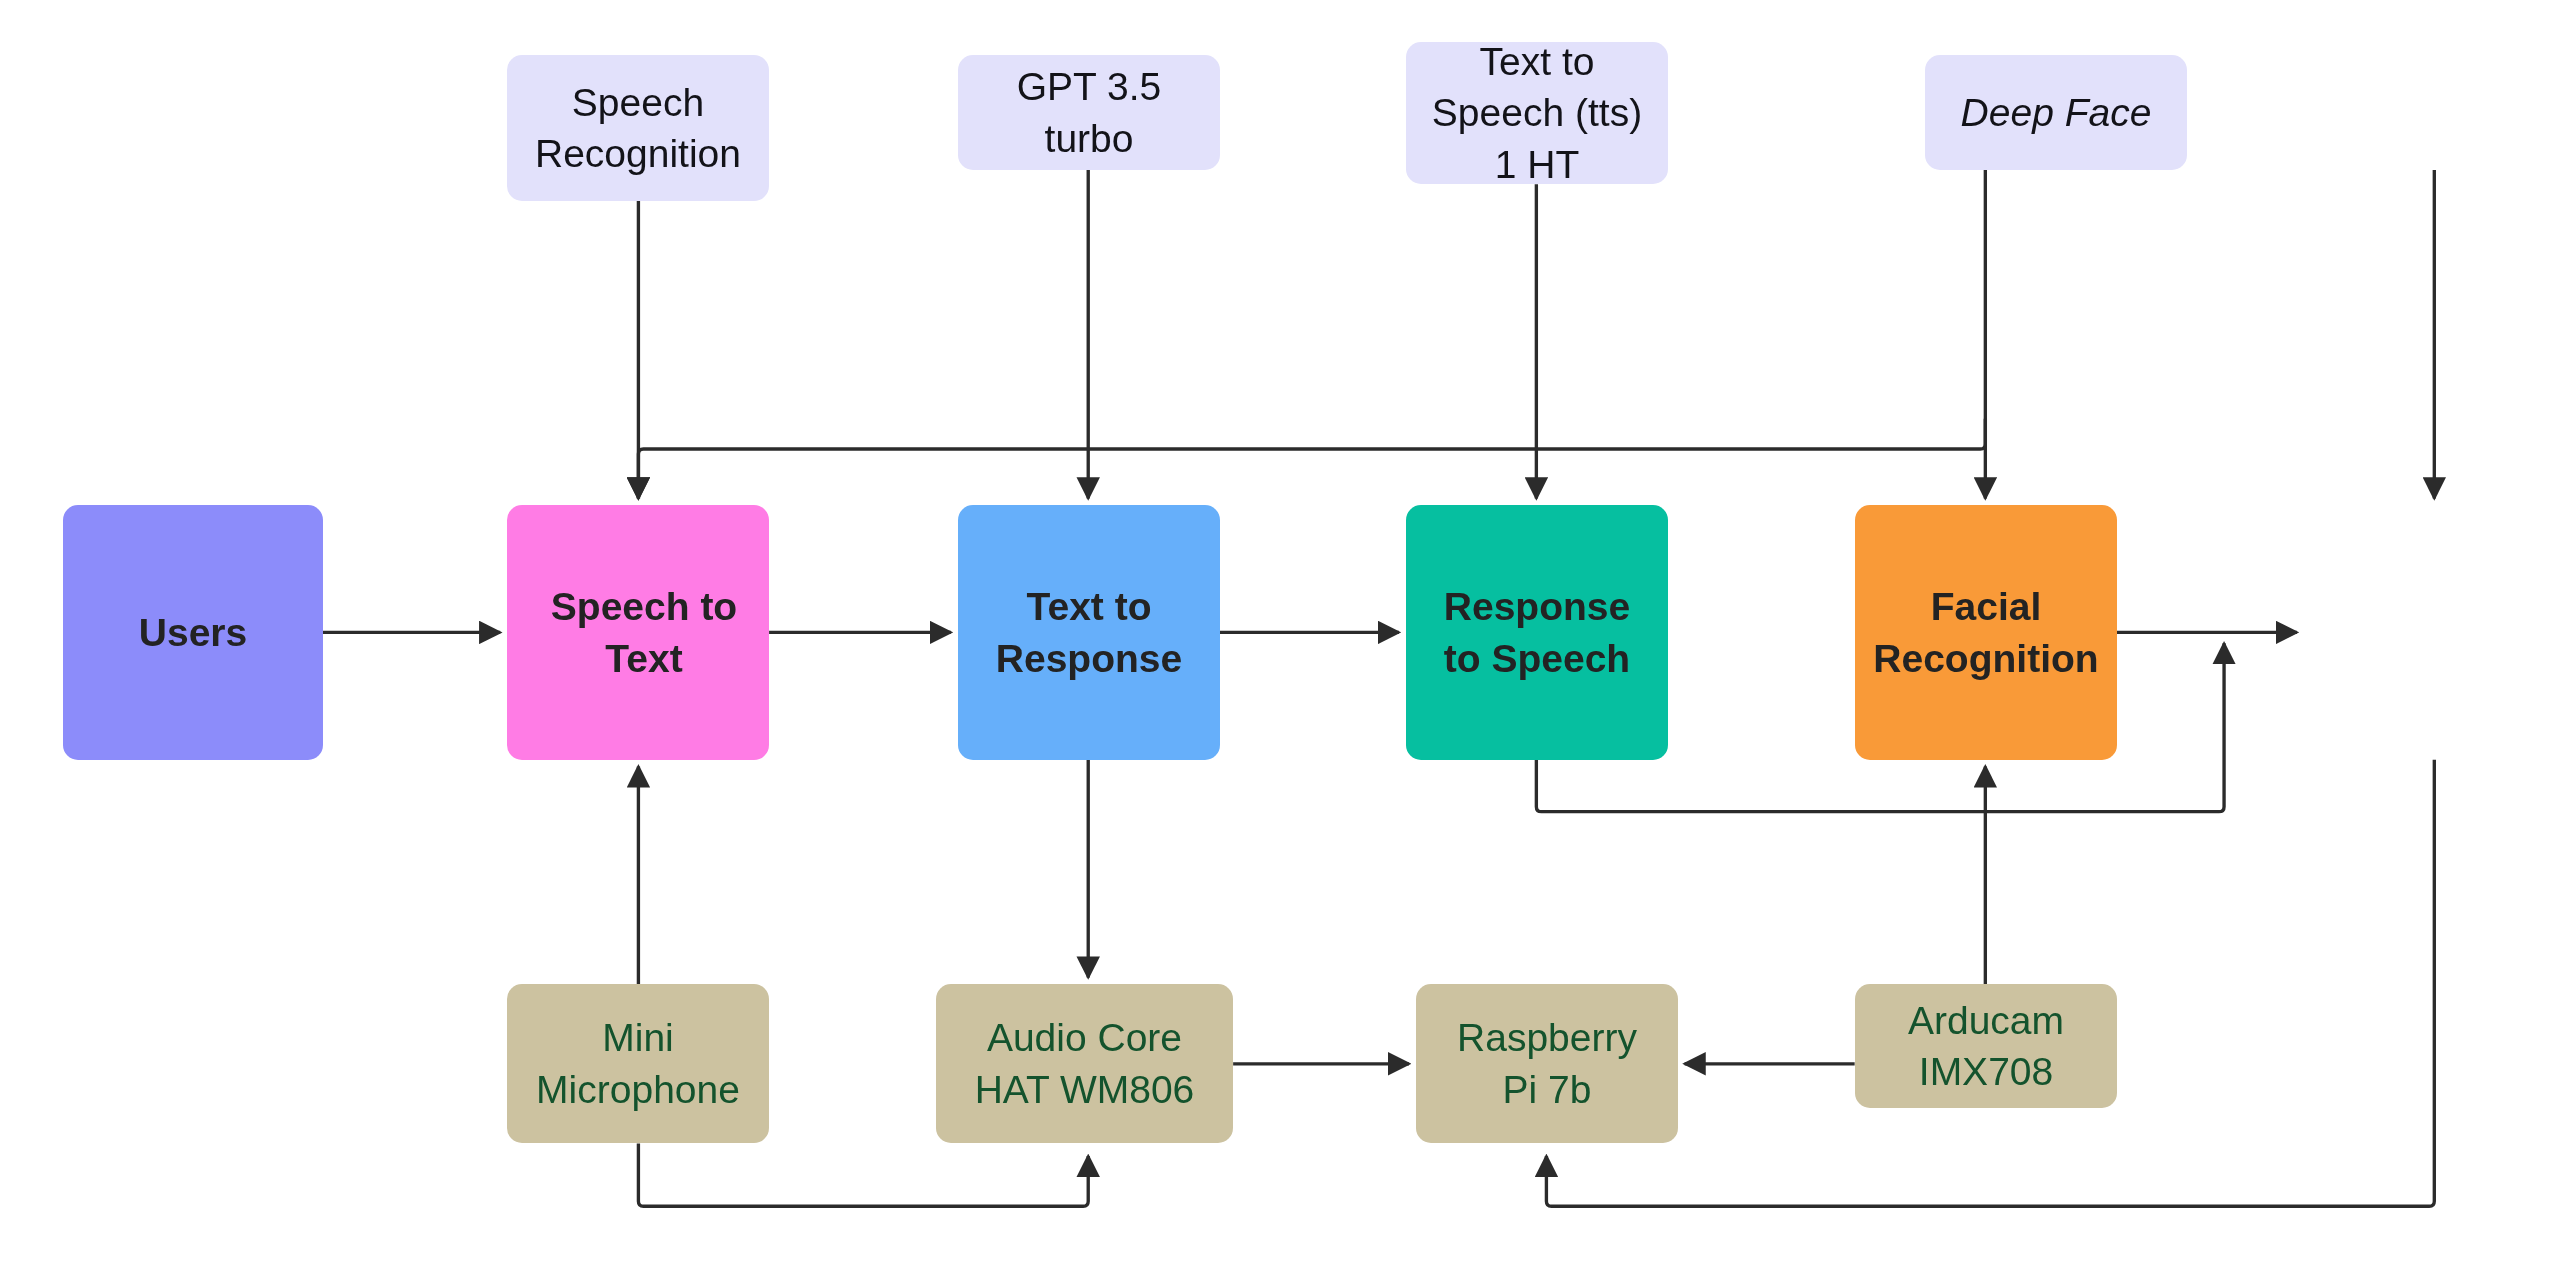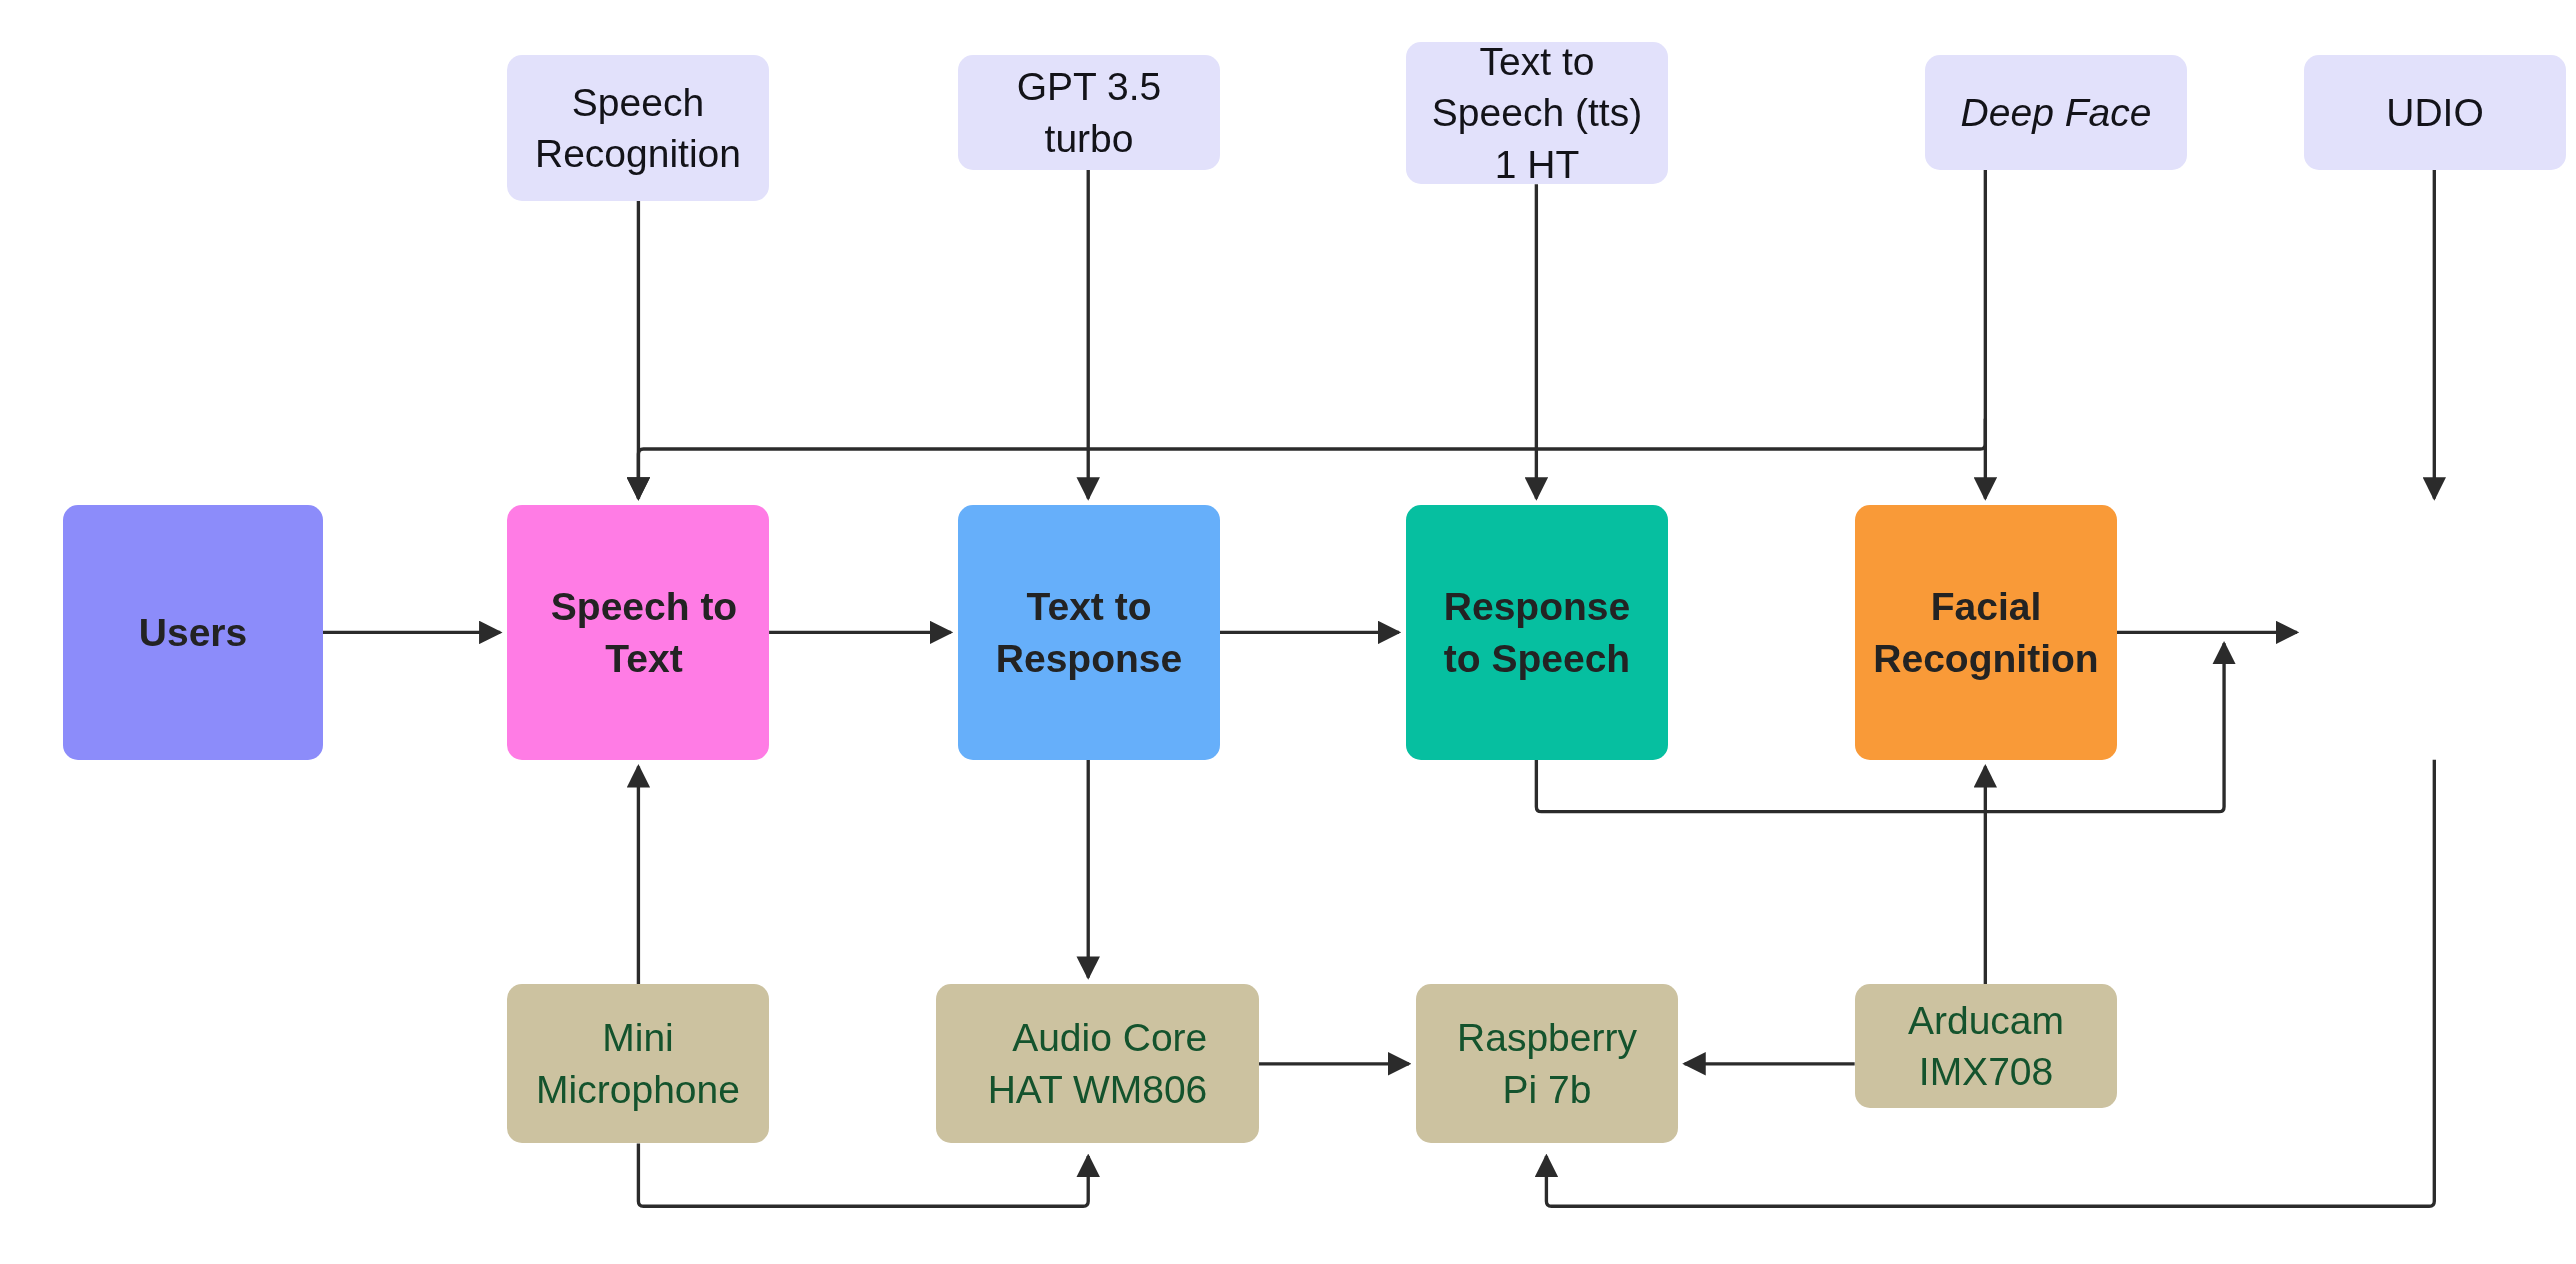--- a/index.html
+++ b/index.html
@@ -68,23 +68,20 @@
 turbo</span>
   </div>
   <div class="node tier-service" style="left:1406px;top:42px;width:262px;height:142px;">
     <span class="lbl">Text to
 Speech (tts)
 1 HT</span>
   </div>
   <div class="node tier-service" style="left:1925px;top:55px;width:262px;height:115px;font-style:italic;">
     <span class="lbl">Deep Face</span>
   </div>
-  <div class="node tier-service" style="left:2304px;top:55px;width:262px;height:115px;">
-    <span class="lbl">UDIO</span>
-  </div>
 
   <div class="node tier-process" style="left:63px;top:505px;width:260px;height:255px;background:#8C8CFA;">
     <span class="lbl">Users</span>
   </div>
   <div class="node tier-process" style="left:507px;top:505px;width:262px;height:255px;background:#FF7CE5;padding-left:12px;">
     <span class="lbl">Speech to
 Text</span>
   </div>
   <div class="node tier-process" style="left:958px;top:505px;width:262px;height:255px;background:#66AFFA;">
     <span class="lbl">Text to
@@ -96,21 +93,21 @@
   </div>
   <div class="node tier-process" style="left:1855px;top:505px;width:262px;height:255px;background:#F99A38;">
     <span class="lbl">Facial
 Recognition</span>
   </div>
 
   <div class="node tier-hardware" style="left:507px;top:984px;width:262px;height:159px;">
     <span class="lbl">Mini
 Microphone</span>
   </div>
-  <div class="node tier-hardware" style="left:936px;top:984px;width:323px;height:159px;text-align:right;">
+  <div class="node tier-hardware" style="left:936px;top:984px;width:297px;height:159px;">
     <span class="lbl">Audio Core
 HAT WM806</span>
   </div>
   <div class="node tier-hardware" style="left:1416px;top:984px;width:262px;height:159px;">
     <span class="lbl">Raspberry
 Pi 7b</span>
   </div>
   <div class="node tier-hardware" style="left:1855px;top:984px;width:262px;height:124px;">
     <span class="lbl">Arducam
 IMX708</span>

